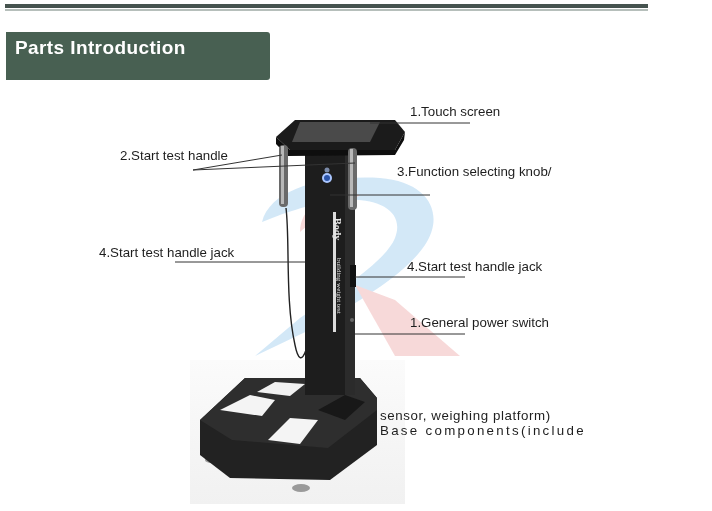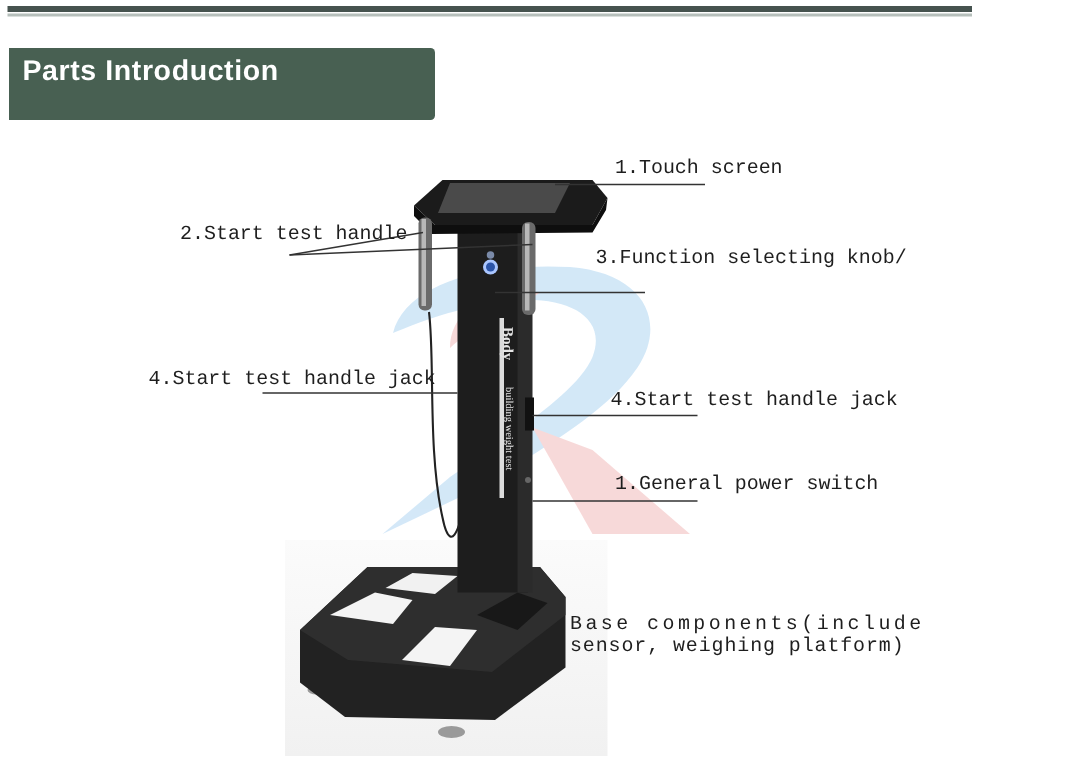--- a/index.html
+++ b/index.html
@@ -1,23 +1,23 @@
 <!DOCTYPE html>
 <html><head>
 <meta charset="utf-8">
 <style>
   html, body { margin:0; padding:0; background:#ffffff; }
   body { width:712px; height:511px; position:relative; overflow:hidden; font-family:"Liberation Sans", sans-serif; }
   .rule-dark { position:absolute; left:5px; top:4px; width:643px; height:4px; background:#46534f; }
   .rule-light { position:absolute; left:5px; top:9px; width:643px; height:2px; background:#b6bfbb; }
-  .section-header { position:absolute; left:6px; top:32px; width:264px; height:48px; background:#486052; border-radius:0 3px 3px 0;padding-left:20px; }
+  .section-header { position:absolute; left:6px; top:32px; width:264px; height:48px; background:#486052; border-radius:0 3px 3px 0; }
   .section-header span { position:absolute; left:9px; top:5px; font-size:19px; font-weight:bold; color:#ffffff; letter-spacing:0.4px; white-space:nowrap; }
   .photo-bg { position:absolute; left:190px; top:360px; width:215px; height:144px; background:linear-gradient(#fbfbfb,#f1f1f1); }
   svg.figure { position:absolute; left:0; top:0; }
-  .label { position:absolute; font-size:13.3px; color:#1e1e1e; white-space:nowrap; line-height:15px;font-family:Liberation Mono, monospace; }
+  .label { position:absolute; font-size:13.3px; color:#1e1e1e; white-space:nowrap; line-height:15px; }
   .label.center { text-align:left; }
   .label.wide { letter-spacing:2.3px; }
   .col-text { position:absolute; color:#e6e6e6; font-family:"Liberation Serif", serif; transform:rotate(90deg); transform-origin:left top; white-space:nowrap; }
 </style>
 </head>
 <body>
 
 <div class="rule-dark"></div>
 <div class="rule-light"></div>
 
@@ -92,15 +92,15 @@
 
 <div class="label" style="left:410px; top:104px;">1.Touch screen</div>
 <div class="label" style="left:120px; top:148px;">2.Start test handle</div>
 <div class="label center" style="left:397px; top:164px; width:194px;">
   <div>3.Function selecting knob/</div>
 </div>
 <div class="label" style="left:99px; top:245px;">4.Start test handle jack</div>
 <div class="label" style="left:407px; top:259px;">4.Start test handle jack</div>
 <div class="label" style="left:410px; top:315px;">1.General power switch</div>
 <div class="label center wide" style="left:380px; top:408px; width:230px;">
+  <div style="letter-spacing:0.6px;">sensor, weighing platform)</div>
   <div>Base components(include</div>
-  <div style="letter-spacing:0.6px;">sensor, weighing platform)</div>
 </div>
 
 </body></html>

